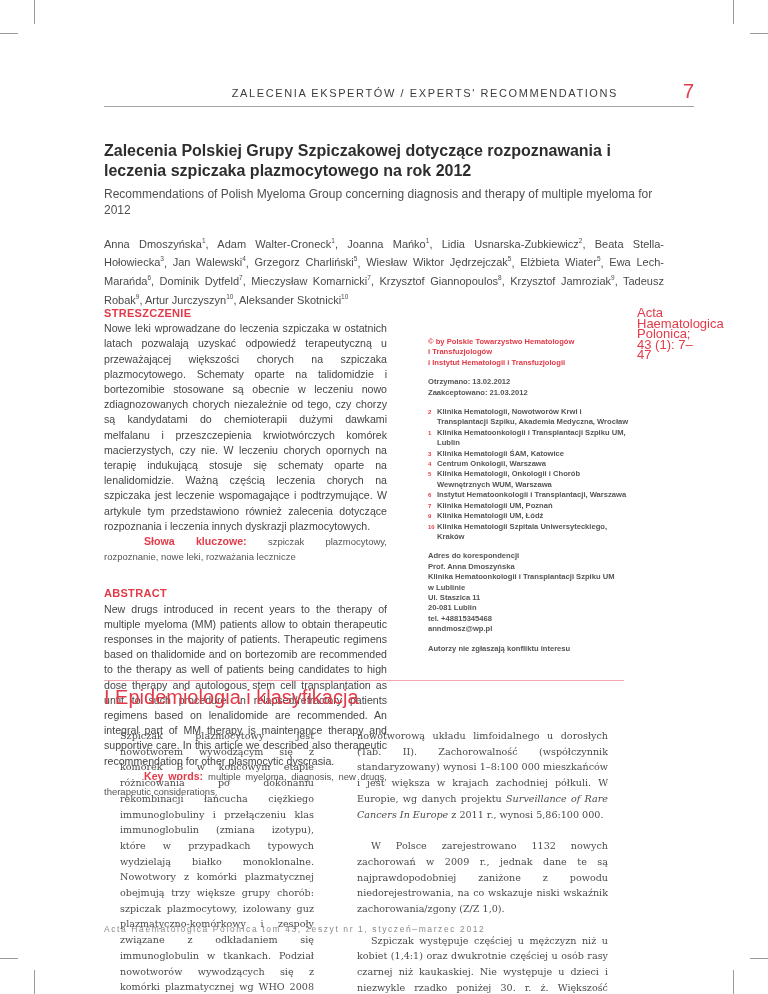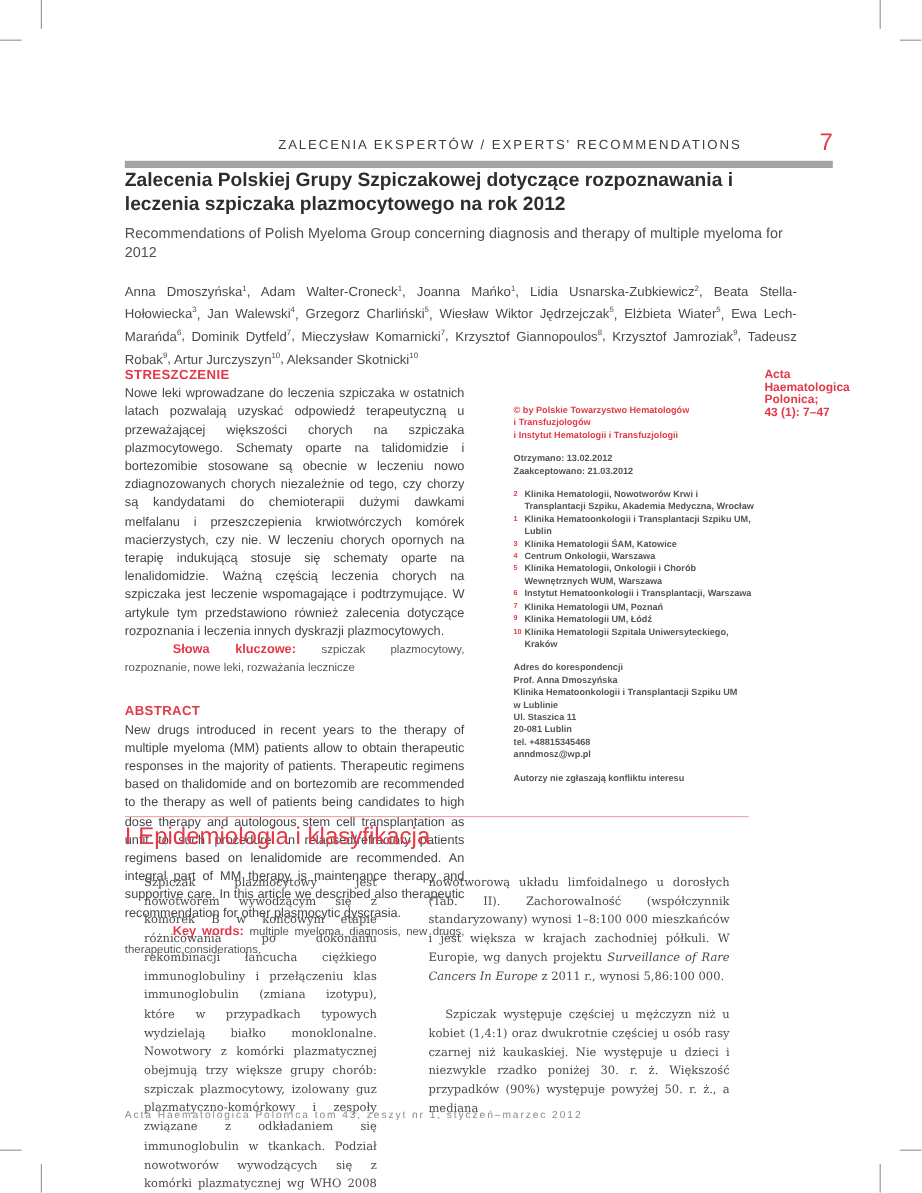--- a/index.html
+++ b/index.html
@@ -1,21 +1,21 @@
 <!DOCTYPE html>
 <html><head>
 <meta charset="utf-8">
 <style>
   html, body { margin: 0; padding: 0; background: #ffffff; }
   body { width: 768px; height: 994px; position: relative; overflow: hidden; font-family: "Liberation Sans", "DejaVu Sans", sans-serif; color: #3a3a3a; }
   .crop { position: absolute; background: #9a9a9a; }
   .crop.v { width: 1px; height: 24px; }
   .crop.h { height: 1px; width: 18px; }
 
-  .running-header { position: absolute; left: 104px; top: 112px; width: 590px; height: 22px; border-bottom: 6px solid #a3a3a3; }
+  .running-header { position: absolute; left: 104px; top: 84px; width: 590px; height: 22px; border-bottom: 1px solid #a3a3a3; }
   .running-header .label { position: absolute; right: 76px; top: 3px; font-size: 11px; letter-spacing: 1.6px; color: #3d3d3d; }
   .running-header .pagenum { position: absolute; right: 0px; top: -4px; font-size: 20px; color: #e23a48; }
 
   .title { position: absolute; left: 104px; top: 141px; width: 560px; font-size: 16px; font-weight: bold; line-height: 20px; color: #2e2e2e; }
   .subtitle { position: absolute; left: 104px; top: 186px; width: 560px; font-size: 12px; line-height: 16px; color: #505050; }
   .authors { position: absolute; left: 104px; top: 233px; width: 560px; font-size: 11px; line-height: 16px; color: #4a4a4a; text-align: justify; }
   .authors sup { font-size: 6.5px; }
 
   .abstract-col { position: absolute; left: 104px; top: 306px; width: 283px; font-size: 10.6px; line-height: 15.2px; color: #454545; text-align: justify; }
   .sec-head { color: #e23a48; font-weight: bold; font-size: 11px; letter-spacing: 0.3px; }
@@ -23,21 +23,21 @@
   .kw-text { color: #555; font-size: 9.5px; }
   .abstract-col p { margin: 0; }
   .gap { height: 22px; }
 
   .meta-col { position: absolute; left: 428px; top: 306px; width: 205px; font-size: 7.6px; line-height: 10.4px; color: #555; font-weight: bold; margin-top: 31px; }
   .meta-col .copyright { color: #e23a48; }
   .meta-col .block { margin-bottom: 9px; }
   .aff { display: flex; }
   .aff .n { width: 9px; flex: none; font-size: 6px; vertical-align: super; color: #e23a48; }
 
-  .journal-side { position: absolute; left: 637px; top: 308px; width: 70px; font-size: 10px; line-height: 10.5px; color: #e23a48; font-weight: bold; }
+  .journal-side { position: absolute; left: 637px; top: 308px; width: 70px; font-size: 13px; line-height: 10.5px; color: #e23a48; font-weight: normal; }
 
   .divider { position: absolute; left: 104px; top: 680px; width: 520px; height: 1px; background: #f0a8ae; }
   .section-title { position: absolute; left: 104px; top: 686px; font-size: 20px; color: #e23a48; }
 
   .body-col { position: absolute; top: 712px; width: 226px; font-family: "DejaVu Serif", "Liberation Serif", serif; font-size: 9.6px; line-height: 15.7px; color: #4a4a4a; text-align: justify; }
   .body-col p { margin: 16px; }
   .body-col .ind { text-indent: 14px; }
   .col-left { left: 104px; }
   .col-right { left: 341px; width: 283px; }
 
@@ -152,16 +152,17 @@
 <div class="divider"></div>
 <div class="section-title">I Epidemiologia i klasyfikacja</div>
 
 <div class="body-col col-left">
   <p>Szpiczak plazmocytowy jest nowotworem wywodzącym się z komórek B w końcowym etapie różnicowania po dokonaniu rekombinacji łańcucha ciężkiego immunoglobuliny i przełączeniu klas immunoglobulin (zmiana izotypu), które w przypadkach typowych wydzielają białko monoklonalne. Nowotwory z komórki plazmatycznej obejmują trzy większe grupy chorób: szpiczak plazmocytowy, izolowany guz plazmatyczno-komórkowy i zespoły związane z odkładaniem się immunoglobulin w tkankach. Podział nowotworów wywodzących się z komórki plazmatycznej wg WHO 2008 przedstawia tabela I.</p>
   <p class="ind"><span>W 2009 r. szpiczak plazmocytowy (</span><i>plasma cell myeloma</i><span>) był w Polsce trzecią pod względem liczby nowych zarejestrowanych przypadków chorobą</span></p>
 </div>
 
 <div class="body-col col-right">
   <p><span>nowotworową układu limfoidalnego u dorosłych (Tab. II). Zachorowalność (współczynnik standaryzowany) wynosi 1–8:100 000 mieszkańców i jest większa w krajach zachodniej półkuli. W Europie, wg danych projektu </span><i>Surveillance of Rare Cancers In Europe</i><span> z 2011 r., wynosi 5,86:100 000.</span></p>
+  <p class="ind">W Polsce zarejestrowano 1132 nowych zachorowań w 2009 r., jednak dane te są najprawdopodobniej zaniżone z powodu niedorejestrowania, na co wskazuje niski wskaźnik zachorowania/zgony (Z/Z 1,0).</p>
   <p class="ind">Szpiczak występuje częściej u mężczyzn niż u kobiet (1,4:1) oraz dwukrotnie częściej u osób rasy czarnej niż kaukaskiej. Nie występuje u dzieci i niezwykle rzadko poniżej 30. r. ż. Większość przypadków (90%) występuje powyżej 50. r. ż., a mediana</p>
 </div>
 
 <div class="footer">Acta Haematologica Polonica tom 43, zeszyt nr 1, styczeń–marzec 2012</div>
 
 </body></html>

